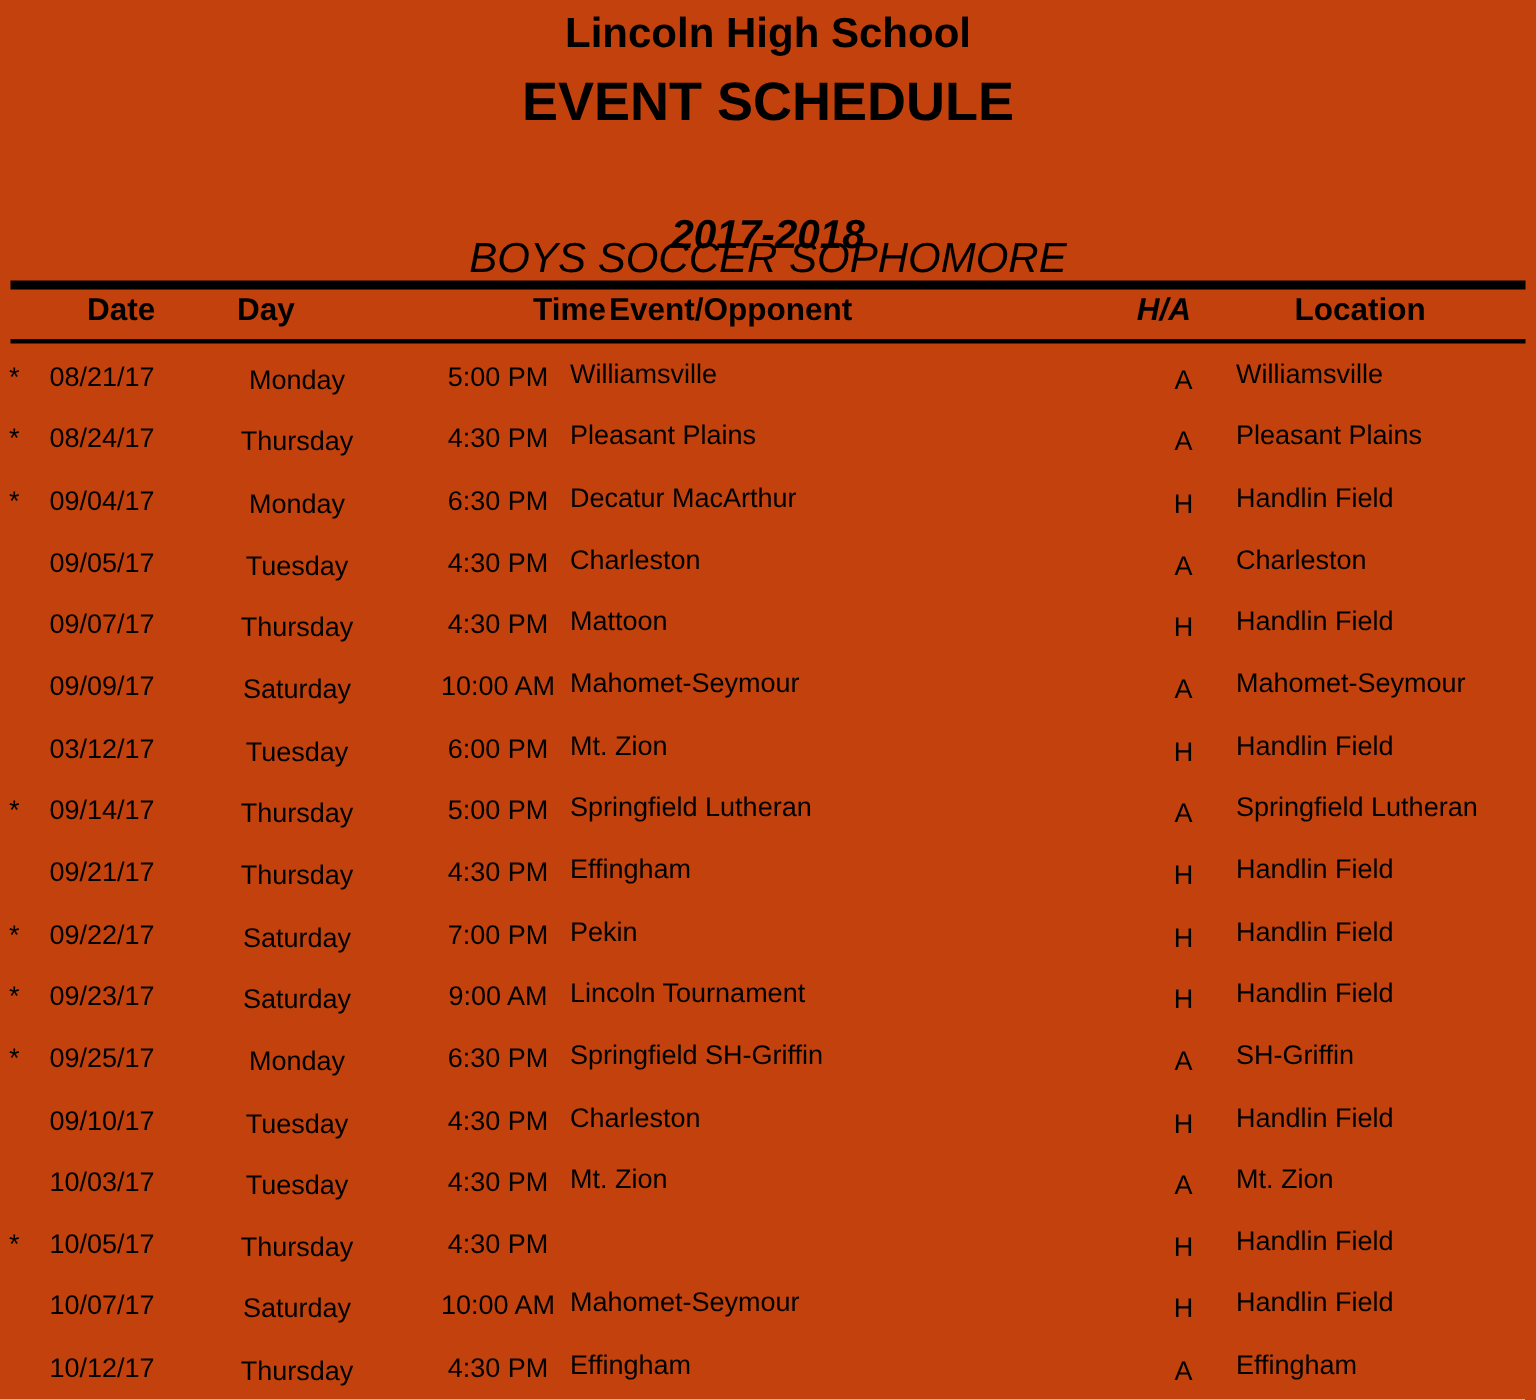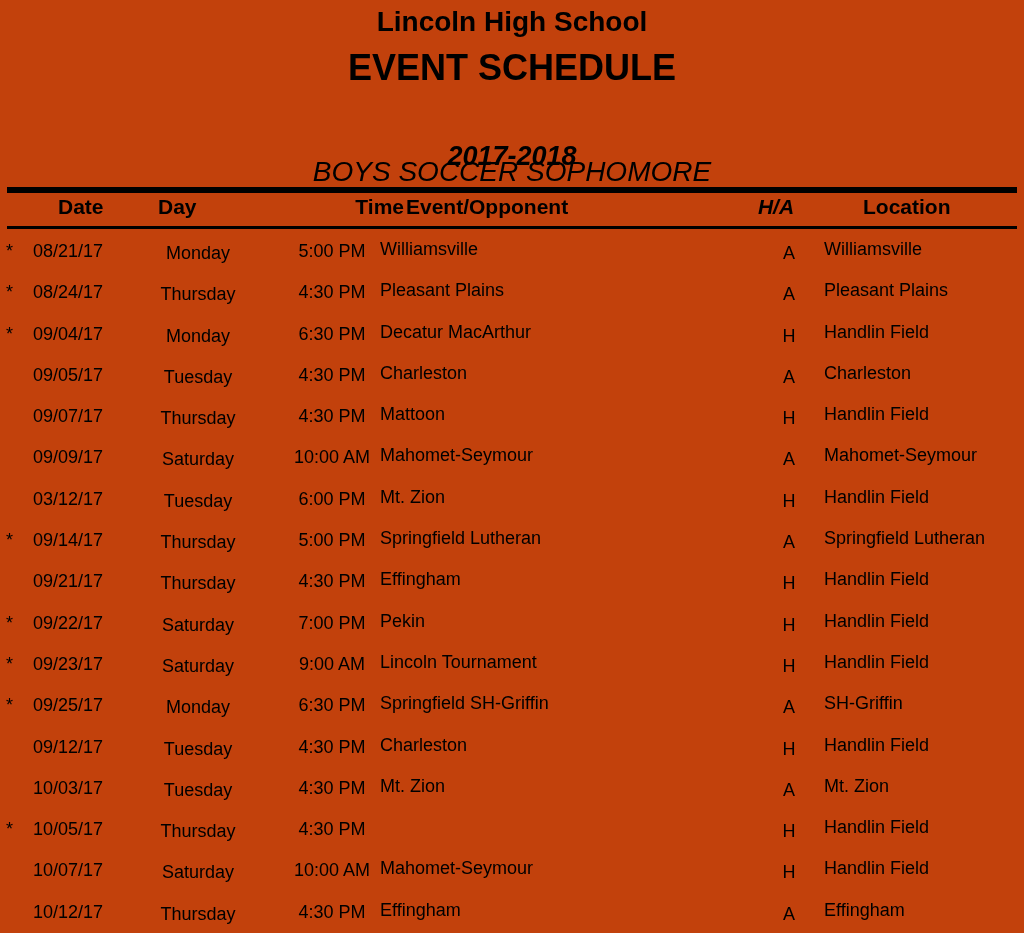--- a/index.html
+++ b/index.html
@@ -193,21 +193,21 @@
       <span class="c-date">09/25/17</span>
       <span class="c-day">Monday</span>
       <span class="c-time">6:30 PM</span>
       <span class="c-event">Springfield SH-Griffin</span>
       <span class="c-ha">A</span>
       <span class="c-loc">SH-Griffin</span>
     </div>
 
     <div class="row">
       <span class="c-flag"></span>
-      <span class="c-date">09/12/17</span>
+      <span class="c-date">09/10/17</span>
       <span class="c-day">Tuesday</span>
       <span class="c-time">4:30 PM</span>
       <span class="c-event">Charleston</span>
       <span class="c-ha">H</span>
       <span class="c-loc">Handlin Field</span>
     </div>
 
     <div class="row">
       <span class="c-flag"></span>
       <span class="c-date">10/03/17</span>

